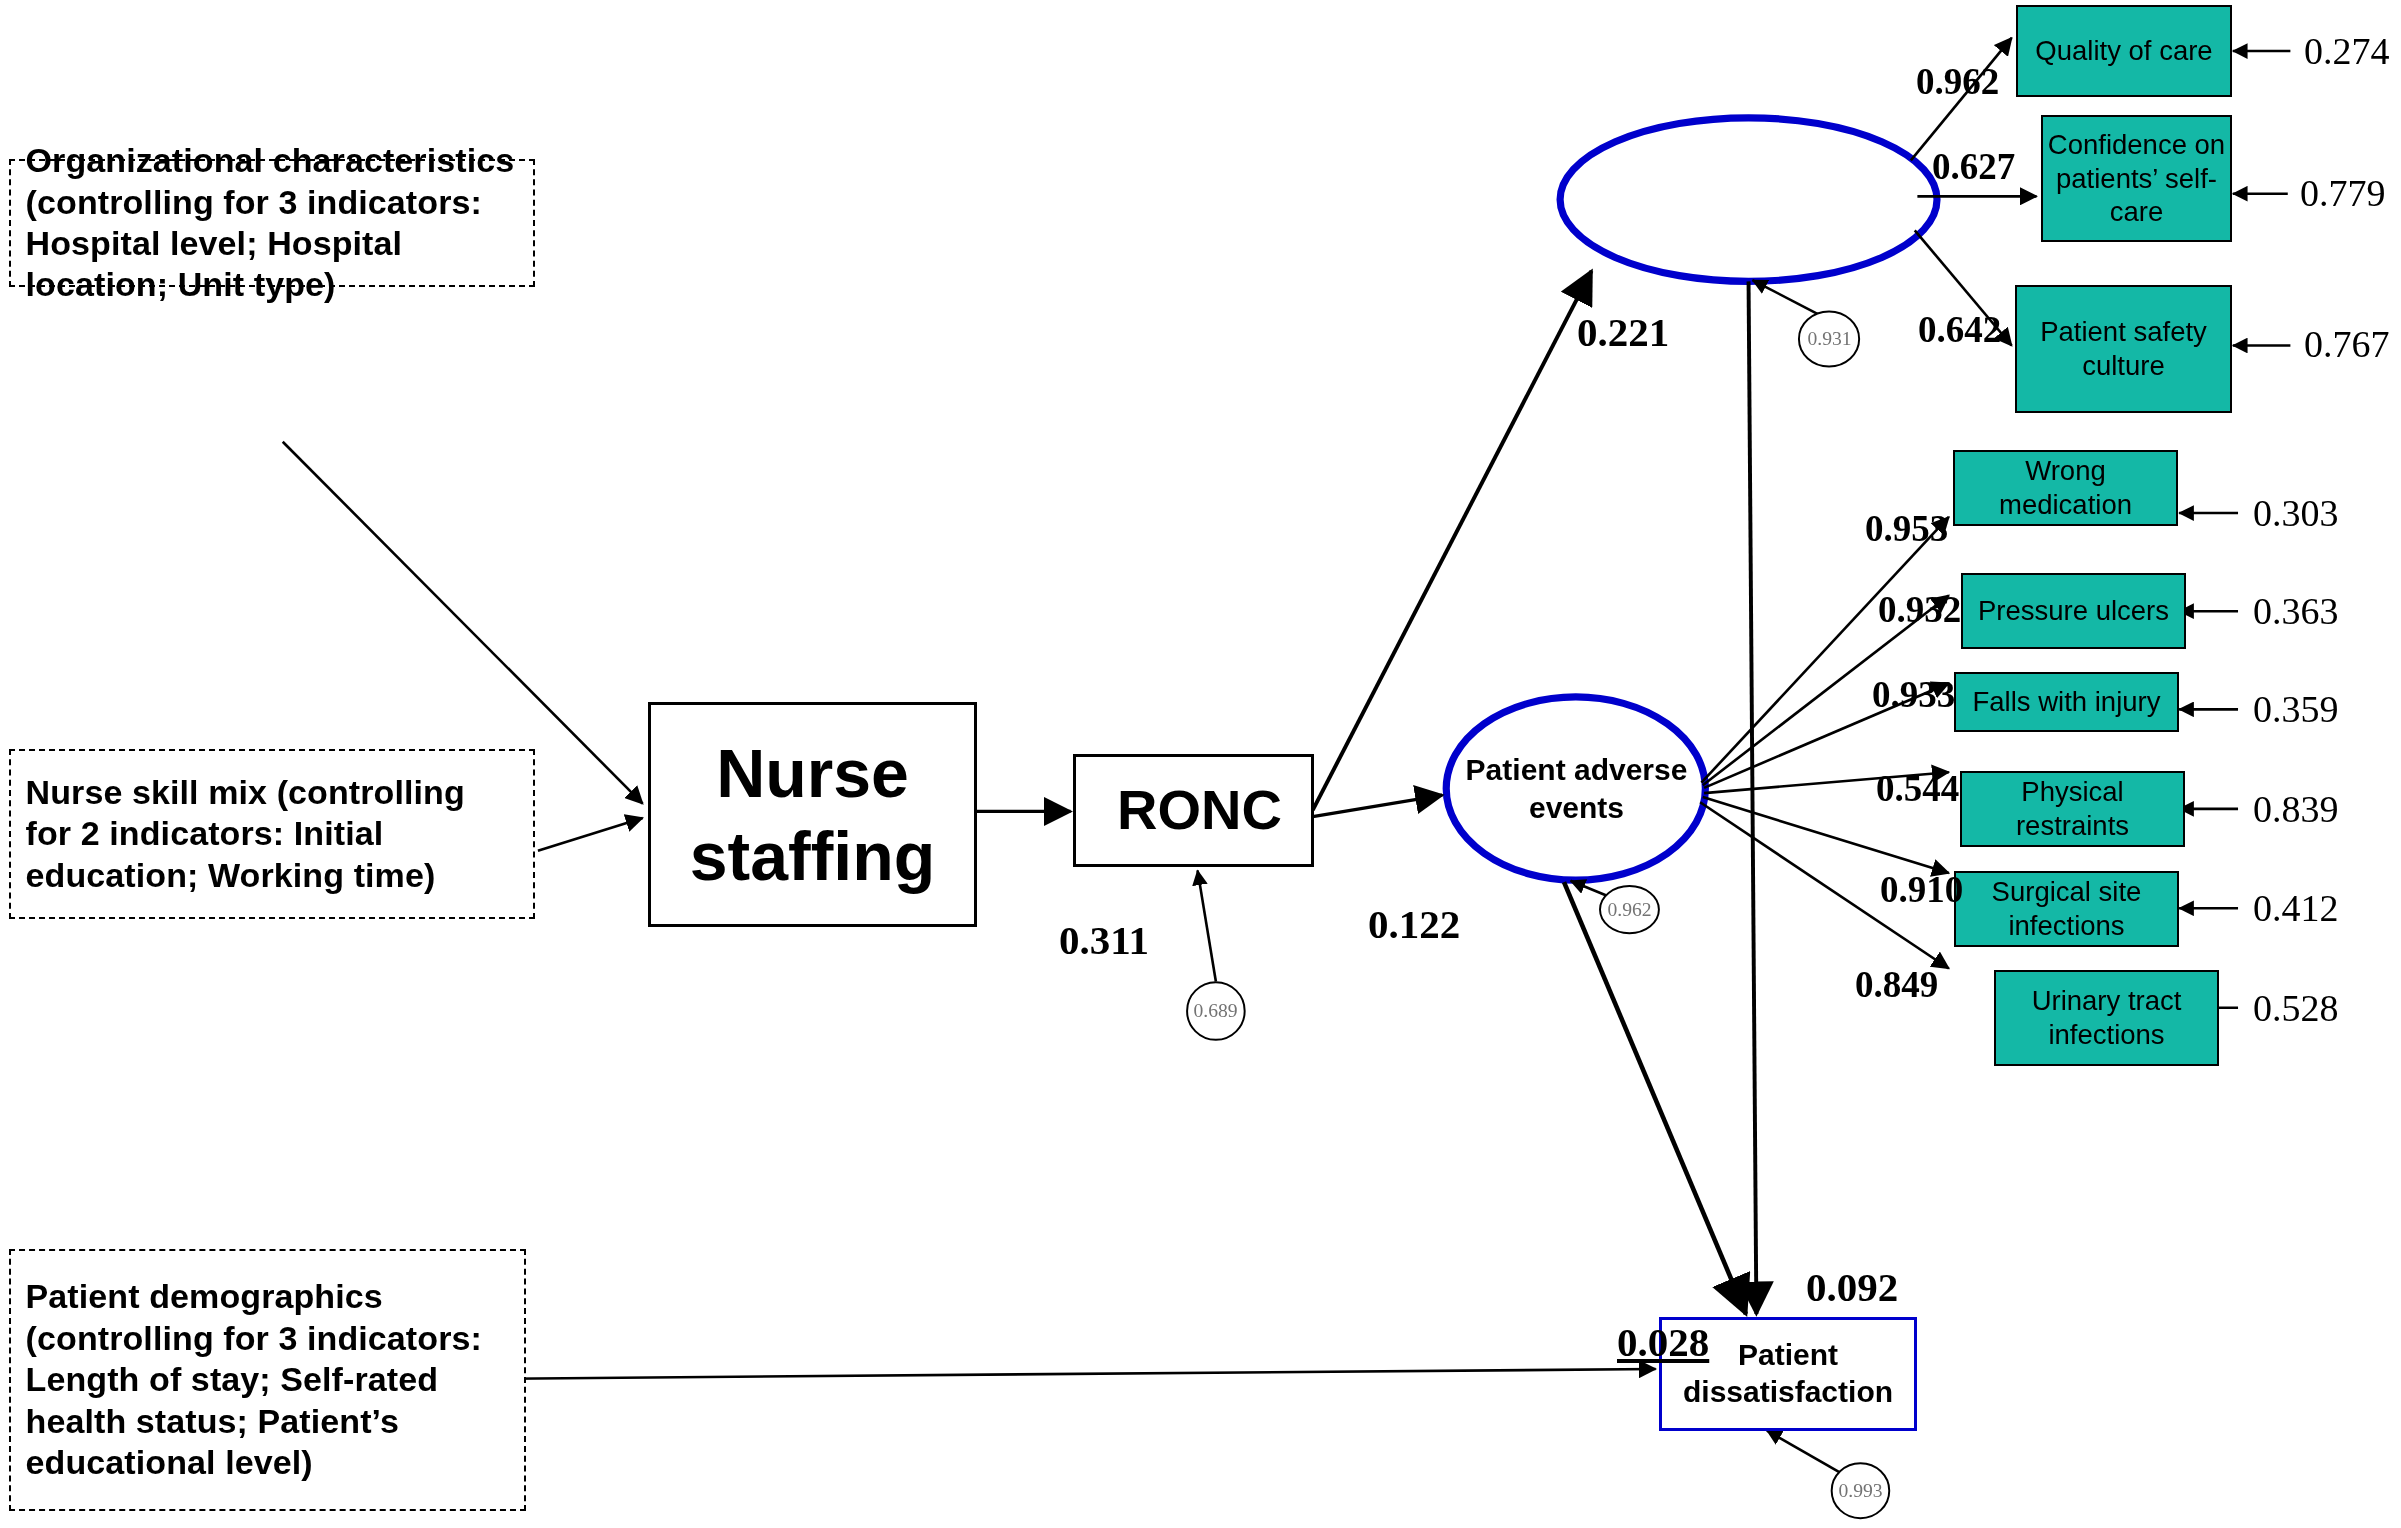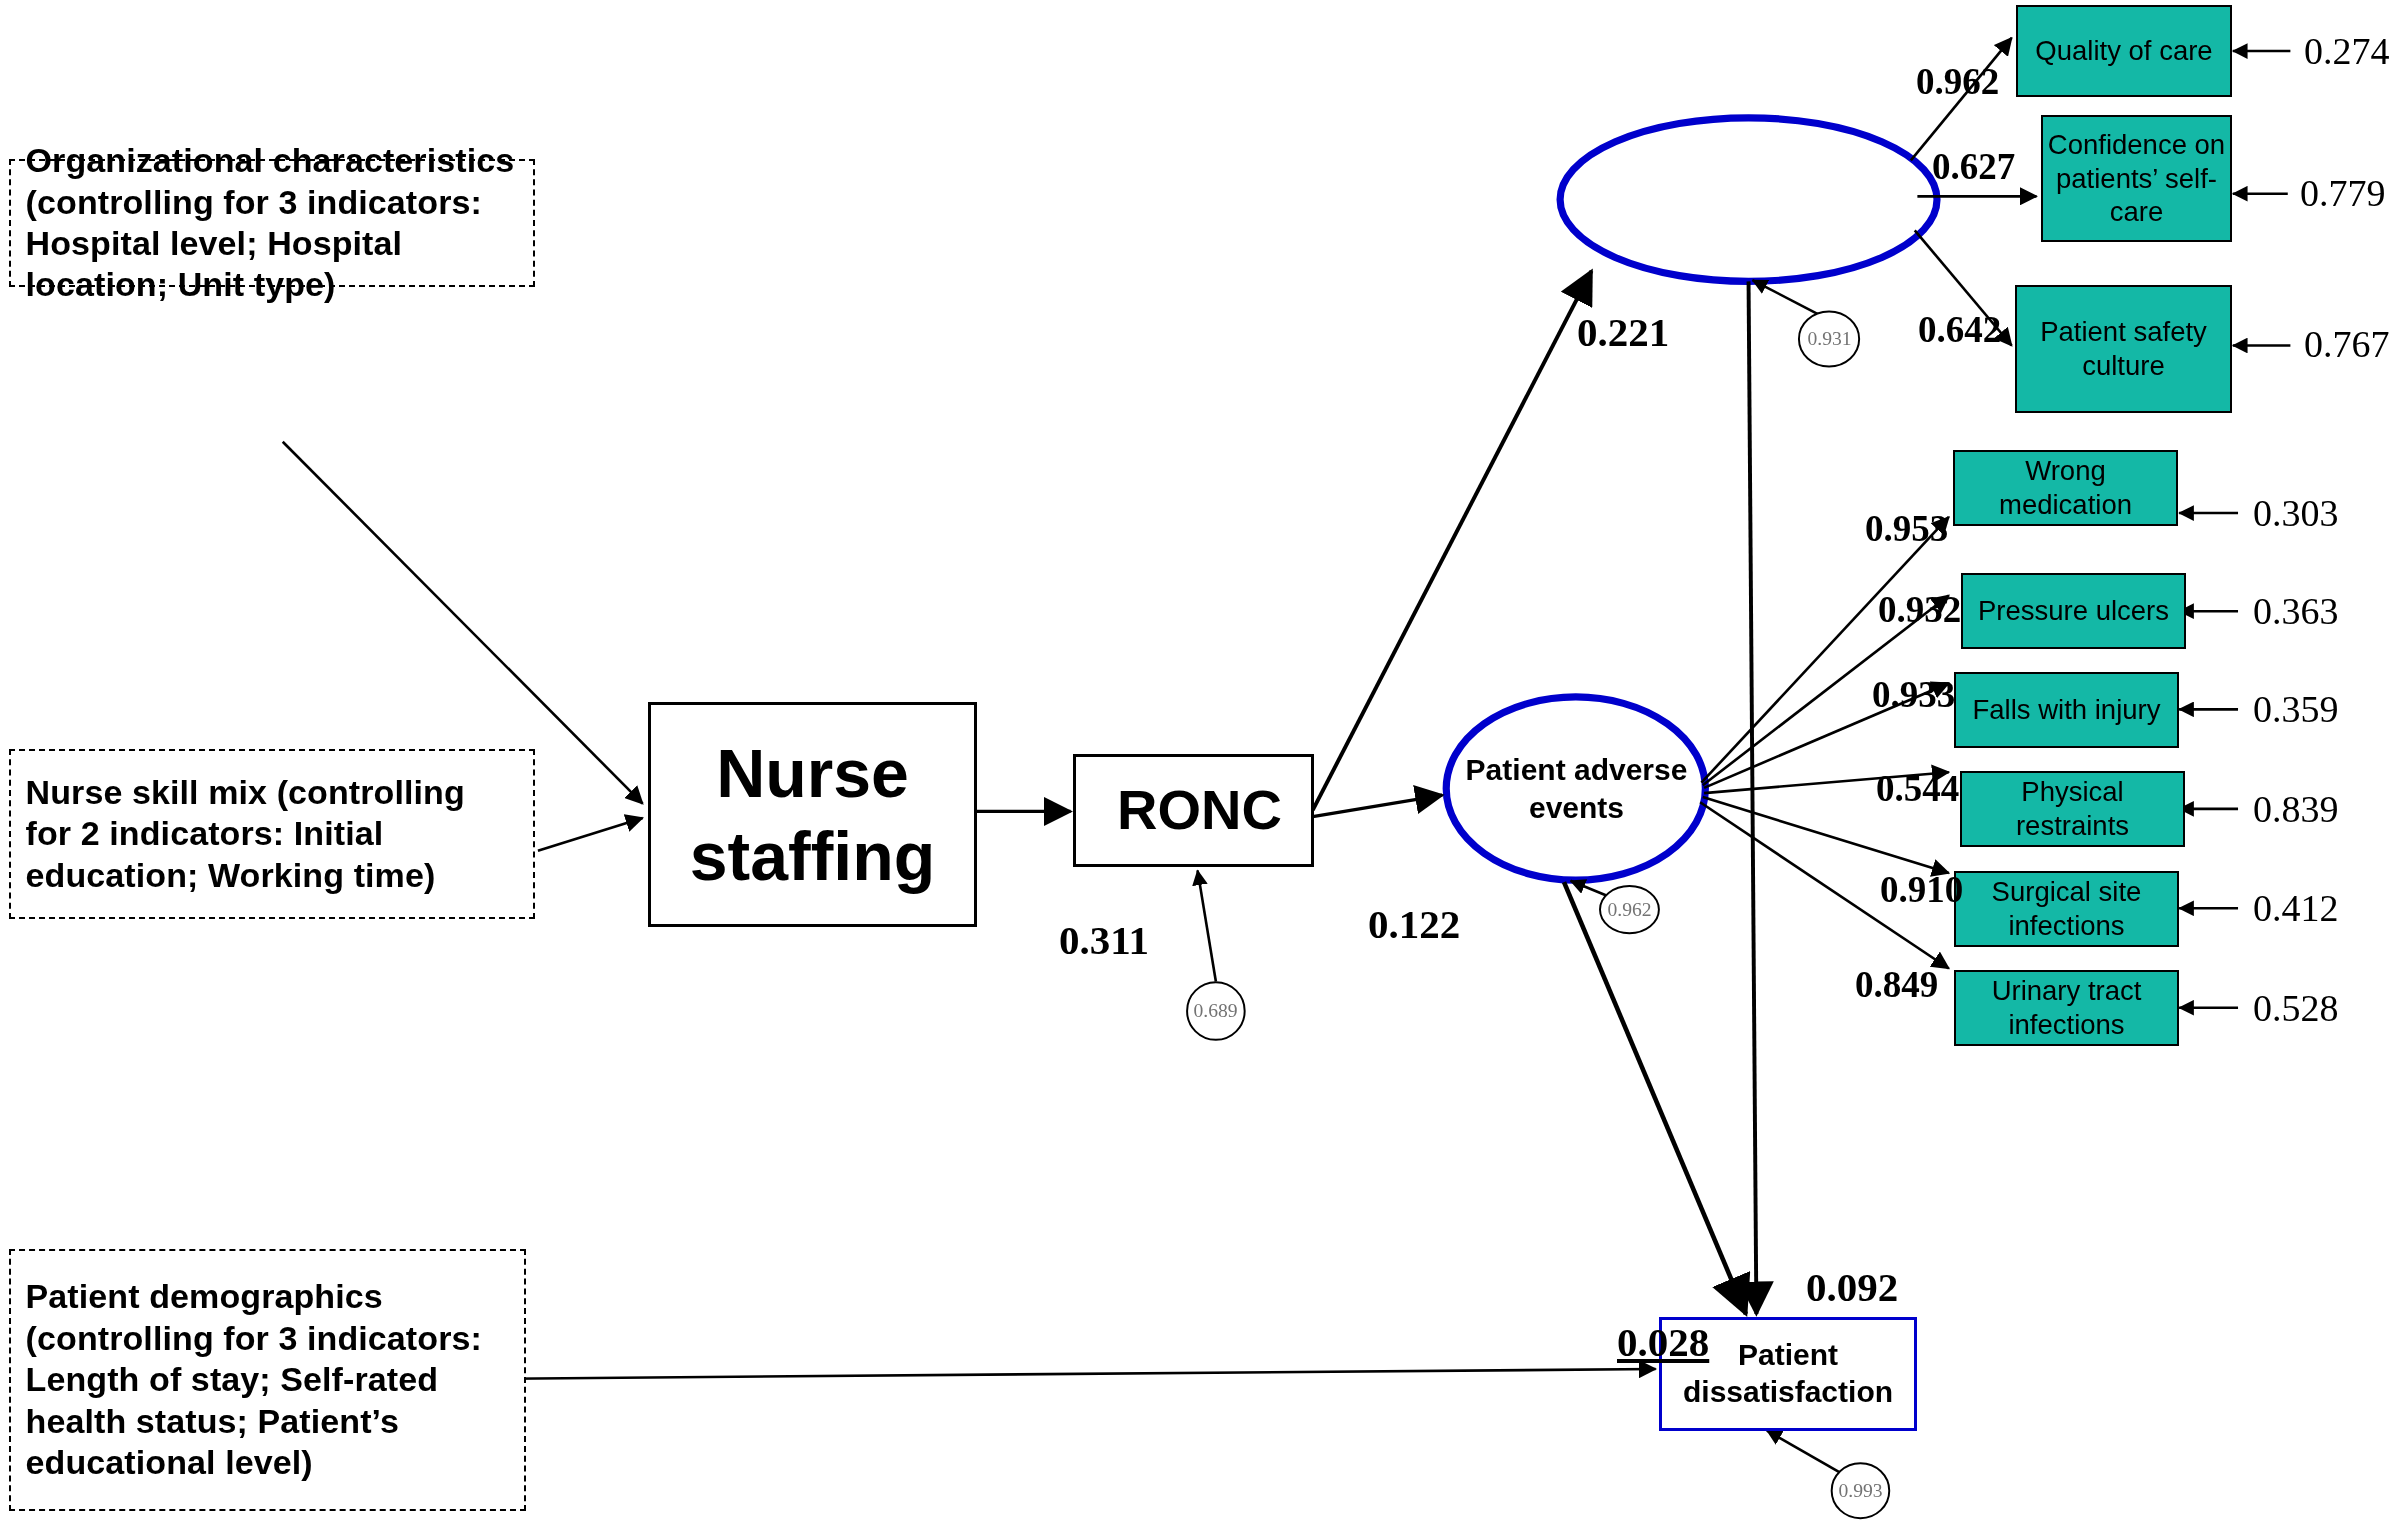--- a/index.html
+++ b/index.html
@@ -156,30 +156,30 @@
   <div class="node ind" style="left:2015px;top:285px;width:217px;height:128px;">
     <span>Patient safety culture</span>
   </div>
 
   <div class="node ind" style="left:1953px;top:450px;width:225px;height:76px;">
     <span>Wrong medication</span>
   </div>
   <div class="node ind" style="left:1961px;top:573px;width:225px;height:76px;">
     <span>Pressure ulcers</span>
   </div>
-  <div class="node ind" style="left:1954px;top:672px;width:225px;height:76px;">
+  <div class="node ind" style="left:1954px;top:672px;width:225px;height:60px;">
     <span>Falls with injury</span>
   </div>
   <div class="node ind" style="left:1960px;top:771px;width:225px;height:76px;">
     <span>Physical restraints</span>
   </div>
   <div class="node ind" style="left:1954px;top:871px;width:225px;height:76px;">
     <span>Surgical site infections</span>
   </div>
-  <div class="node ind" style="left:1954px;top:970px;width:225px;height:76px;justify-content:center;">
+  <div class="node ind" style="left:1994px;top:970px;width:225px;height:96px;justify-content:center;">
     <span>Urinary tract infections</span>
   </div>
 
   <div class="coef" style="left:1059px;top:916px;">0.311</div>
   <div class="coef" style="left:1577px;top:308px;">0.221</div>
   <div class="coef" style="left:1368px;top:900px;">0.122</div>
   <div class="coef" style="left:1617px;top:1318px;text-decoration:underline;">0.028</div>
   <div class="coef" style="left:1806px;top:1263px;">0.092</div>
 
   <div class="coef small" style="left:1916px;top:60px;">0.962</div>

